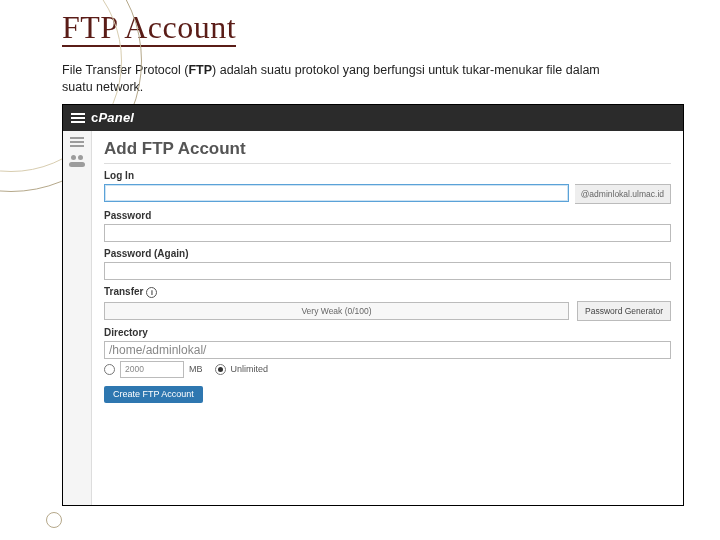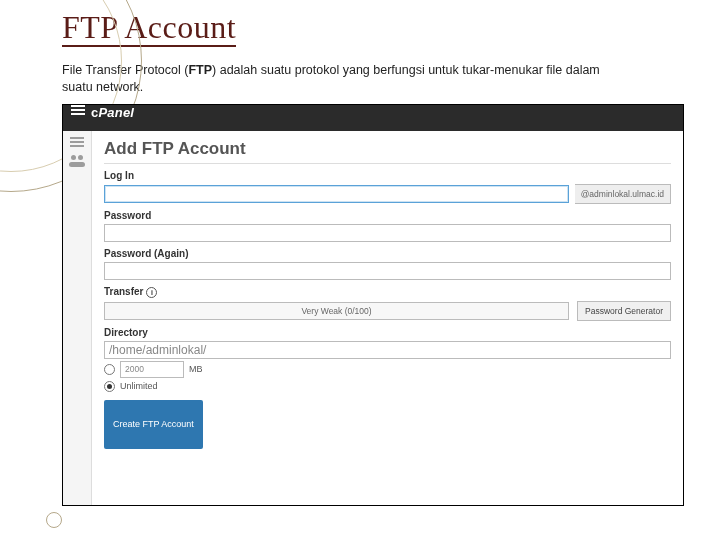--- a/index.html
+++ b/index.html
@@ -5,50 +5,50 @@
   html,body{margin:0;padding:0;width:720px;height:540px;background:#fff;font-family:Arial,Helvetica,sans-serif;color:#222;overflow:hidden}
   .slide{position:relative;width:720px;height:540px;box-sizing:border-box;padding:10px 36px 0 62px}
   .deco-lines{position:absolute;left:0;top:0;width:55px;height:540px;pointer-events:none}
   .deco-lines::before{content:"";position:absolute;left:-120px;top:-70px;width:260px;height:260px;border:1px solid #b5a88a;border-radius:50%}
   .deco-lines::after{content:"";position:absolute;left:-100px;top:-50px;width:220px;height:220px;border:1px solid #d8cdb0;border-radius:50%}
   .dot{position:absolute;left:46px;top:512px;width:14px;height:14px;border:1px solid #b5a88a;border-radius:50%}
   h1.title{margin:0 0 6px 0;font-family:Georgia,'Times New Roman',serif;font-size:32px;font-weight:400;color:#5a1c17;letter-spacing:.5px;border-bottom:2px solid #5a1c17;display:inline-block;padding-bottom:0;line-height:1.1}
   .subtitle{font-size:12.5px;line-height:1.35;margin:9px 0 8px 0;max-width:560px}
   .subtitle b{font-weight:bold}
   .panel{border:1px solid #000;width:620px;height:400px;background:#fff;position:relative;overflow:hidden}
-  .topbar{height:26px;background:#2b2b2b;display:flex;padding:0 8px;gap:6px}
+  .topbar{height:26px;background:#2b2b2b;display:flex;align-items:center;padding:0 8px;gap:6px}
   .menu-ic{width:14px;height:10px;display:flex;flex-direction:column;justify-content:space-between}
   .menu-ic span{display:block;height:2px;background:#fff}
   .brand{color:#fff;font-style:italic;font-weight:700;font-size:13px;letter-spacing:.2px}
   .brand .c{font-style:normal;font-weight:700}
   .body{display:flex;height:calc(100% - 26px)}
   .side{width:28px;background:#f5f5f5;border-right:1px solid #ddd;display:flex;flex-direction:column;align-items:center;padding-top:6px;gap:8px}
   .side-ic{width:14px;height:10px;display:flex;flex-direction:column;justify-content:space-between;opacity:.55}
   .side-ic span{display:block;height:2px;background:#555}
   .side-ppl{width:16px;height:12px;position:relative;opacity:.55}
   .side-ppl::before,.side-ppl::after{content:"";position:absolute;width:5px;height:5px;border-radius:50%;background:#555;top:0}
   .side-ppl::before{left:2px}.side-ppl::after{right:2px}
   .side-ppl b{position:absolute;left:0;right:0;bottom:0;height:5px;background:#555;border-radius:3px}
   .main{flex:1;padding:8px 12px 8px 12px;overflow:hidden;font-size:10px;color:#444}
   .page-title{font-size:17px;color:#555;font-weight:700;margin:0 0 4px 0}
   .hr{height:1px;background:#ddd;margin:4px 0 6px}
   .lbl{font-weight:700;font-size:10px;color:#333;margin:6px 0 3px}
-  .row{display:flex;gap:6px;align-items:center}
+  .row{display:flex;gap:6px;align-items:flex-start}
   .fld{flex:1;height:18px;border:1px solid #bbb;background:#fff;box-sizing:border-box;padding:0 4px;font-size:12px;color:#888;display:flex;align-items:center}
   .addon{height:18px;border:1px solid #bbb;border-left:none;background:#eee;font-size:8.5px;color:#666;display:flex;align-items:center;padding:0 6px;white-space:nowrap}
   .info-ic{display:inline-flex;width:9px;height:9px;border:1px solid #555;border-radius:50%;font-size:7px;line-height:9px;justify-content:center;align-items:center;margin-left:3px;color:#333}
   .strength-row{display:flex;gap:8px;align-items:center}
   .meter{flex:1;height:16px;border:1px solid #bbb;background:#f7f7f7;display:flex;align-items:center;justify-content:center;font-size:8.5px;color:#666}
   .btn-gen{height:18px;border:1px solid #bbb;background:#f0f0f0;font-size:8.5px;color:#444;padding:0 7px;display:flex;align-items:center}
-  .quota-opts{display:flex;flex-direction:column;gap:3px;margin-top:2px}
+  .quota-opts{display:flex;flex-direction:row;gap:12px;margin-top:2px}
   .qrow{display:flex;align-items:center;gap:5px;font-size:9px;color:#555}
   .radio{width:9px;height:9px;border:1px solid #777;border-radius:50%;display:inline-flex;align-items:center;justify-content:center}
   .radio.sel::after{content:"";width:5px;height:5px;border-radius:50%;background:#333}
   .smallfld{width:54px;height:15px;border:1px solid #bbb;font-size:8.5px;color:#888;display:flex;align-items:center;padding:0 4px}
-  .btn-create{display:inline-flex;align-items:center;height:17px;background:#2e77b0;color:#fff;font-size:9px;padding:16px 9px;margin-top:8px;border-radius:2px}
+  .btn-create{display:inline-flex;align-items:center;height:17px;background:#2e77b0;color:#fff;font-size:9px;padding:0 9px;margin-top:8px;border-radius:2px}
   .fld.login{border:1px solid #5aa2d8;box-shadow:0 0 0 1px rgba(90,162,216,.3) inset}
 </style>
 </head>
 <body>
 
 <div class="slide">
   <div class="deco-lines"></div>
   <div class="dot"></div>
 
   <h1 class="title">FTP Account</h1>

